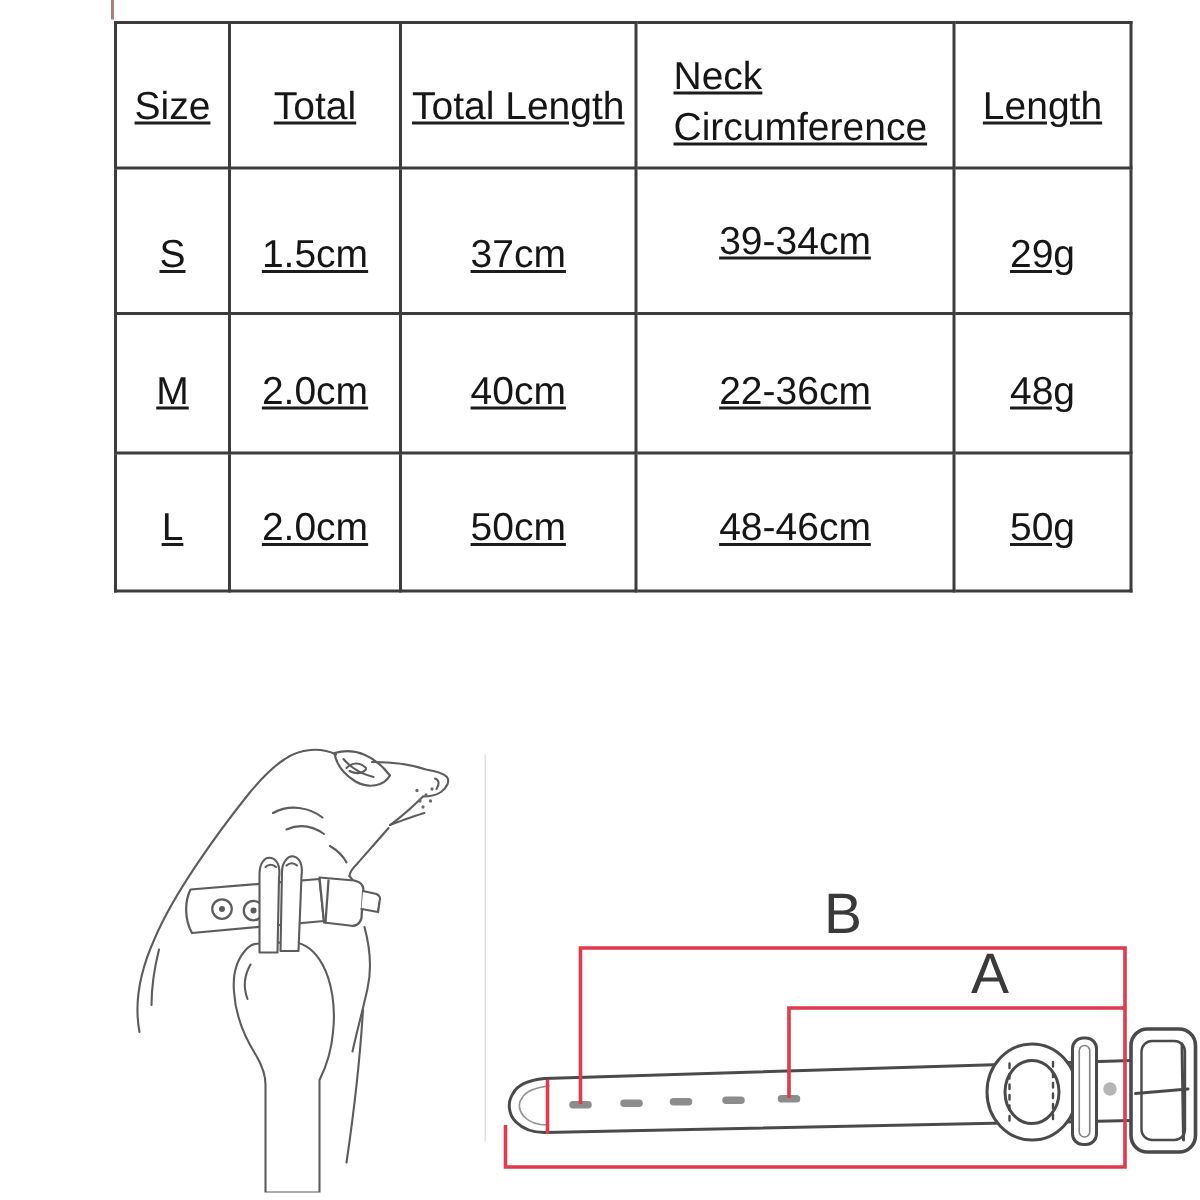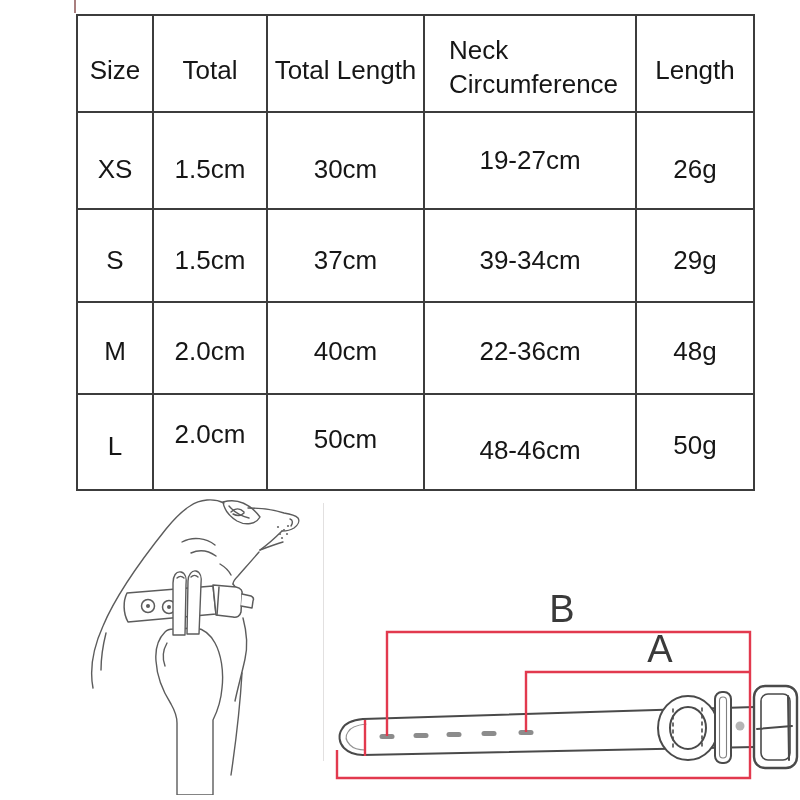--- a/index.html
+++ b/index.html
@@ -4,21 +4,21 @@
 <style>
   html,body{margin:0;padding:0;}
   body{
     width:800px;height:800px;position:relative;overflow:hidden;
     background:#ffffff;color:#1c1c1c;
     font-family:"Liberation Sans", sans-serif;
   }
   
   .size-table{
     position:absolute;left:76px;top:14px;
-    border-collapse:collapse;table-layout:fixed;width:677px;
+    border-collapse:collapse;table-layout:fixed;width:677px;text-decoration:underline;
   }
   .size-table th,.size-table td{
     border:2px solid #3c3c3c;
     font-size:26px;font-weight:400;text-align:center;vertical-align:middle;
     padding:0;line-height:1.2;color:#161616;
   }
   .size-table thead tr{height:97px}
   .size-table tbody tr:nth-child(1){height:97px}
   .size-table tbody tr:nth-child(2){height:93px}
   .size-table tbody tr:nth-child(3){height:92px}
@@ -58,27 +58,20 @@
   <thead>
     <tr>
       <th>Size</th>
       <th>Total</th>
       <th>Total Length</th>
       <th class="neck">Neck Circumference</th>
       <th>Length</th>
     </tr>
   </thead>
   <tbody>
-    <tr>
-      <td>XS</td>
-      <td>1.5cm</td>
-      <td>30cm</td>
-      <td>19-27cm</td>
-      <td>26g</td>
-    </tr>
     <tr>
       <td>S</td>
       <td>1.5cm</td>
       <td>37cm</td>
       <td>39-34cm</td>
       <td>29g</td>
     </tr>
     <tr>
       <td>M</td>
       <td>2.0cm</td>

